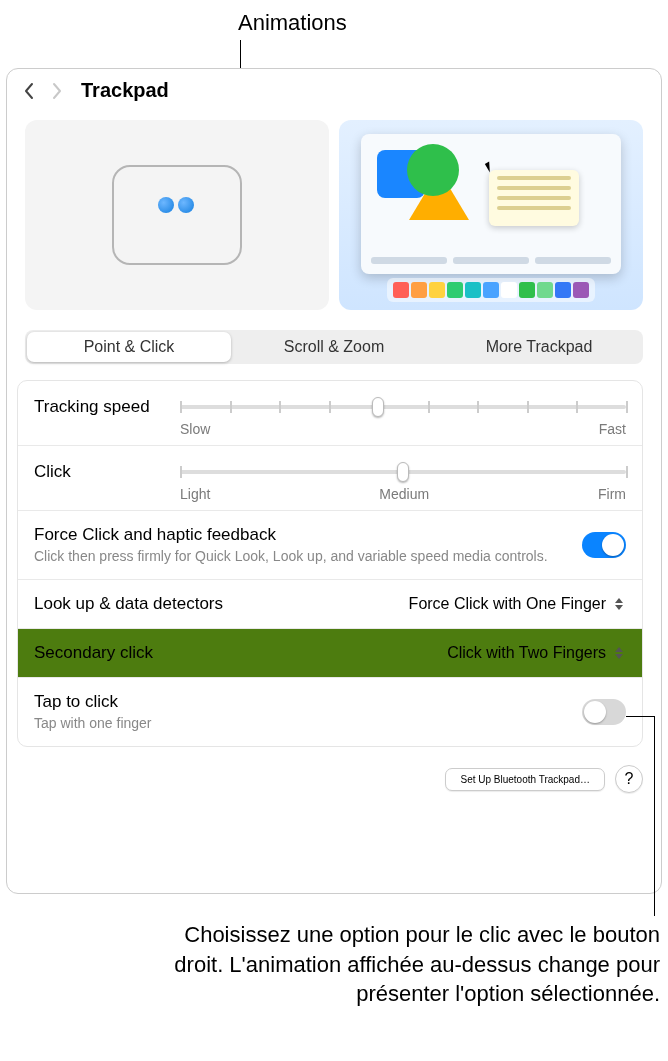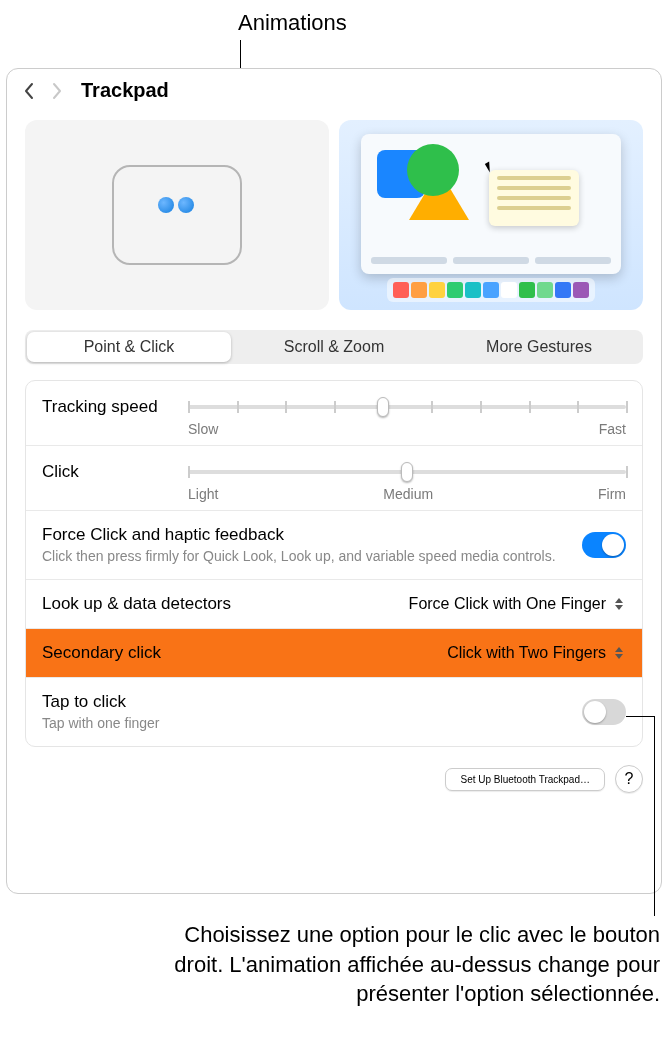--- a/index.html
+++ b/index.html
@@ -169,21 +169,21 @@
     background: #fff;
     box-shadow: 0 1px 3px rgba(0,0,0,0.25);
     font-weight: 500;
   }
   .tab-sep {
     width:1px; background:#ccc; margin:6px 0;
   }
 
   
   .settings {
-    margin: 16px 18px 0 18px;
+    margin: 16px 18px 0 10px;
     border: 1px solid #e5e5e5;
     border-radius: 10px;
     overflow: hidden;
     background: #fff;
   }
   .row {
     padding: 14px 16px;
     border-bottom: 1px solid #e9e9e9;
   }
   .row:last-child { border-bottom: none; }
@@ -381,21 +381,21 @@
           <div class="dock-item" style="background: rgb(155, 89, 182);"></div>
         </div>
     </div>
   </div>
 
   <div class="tabs" id="tabs">
       <div class="tab active">Point &amp; Click</div>
       <div class="tab-sep"></div>
       <div class="tab">Scroll &amp; Zoom</div>
       <div class="tab-sep"></div>
-      <div class="tab">More Gestures</div>
+      <div class="tab">More Trackpad</div>
     </div>
 
   <div class="settings">
 
     <div class="slider-row">
       <div class="slider-container">
         <div class="slider-label">Tracking speed</div>
         <div class="slider" id="tracking-slider">
           <div class="slider-track"></div>
         <div class="slider-tick" style="left: 0%;"></div>
@@ -456,21 +456,21 @@
       <div class="row-title">Look up &amp; data detectors</div>
       <div class="select">
         <span>Force Click with One Finger</span>
         <span class="select-arrows">
           <span class="triangle-up"></span>
             <span class="triangle-down"></span>
         </span>
       </div>
     </div>
 
-    <div class="row row-flex" style="background:#f97316">
+    <div class="row row-flex" style="background:#4d7c0f">
       <div class="row-title">Secondary click</div>
       <div class="select">
         <span>Click with Two Fingers</span>
         <span class="select-arrows">
           <span class="triangle-up"></span>
             <span class="triangle-down"></span>
         </span>
       </div>
     </div>
 

